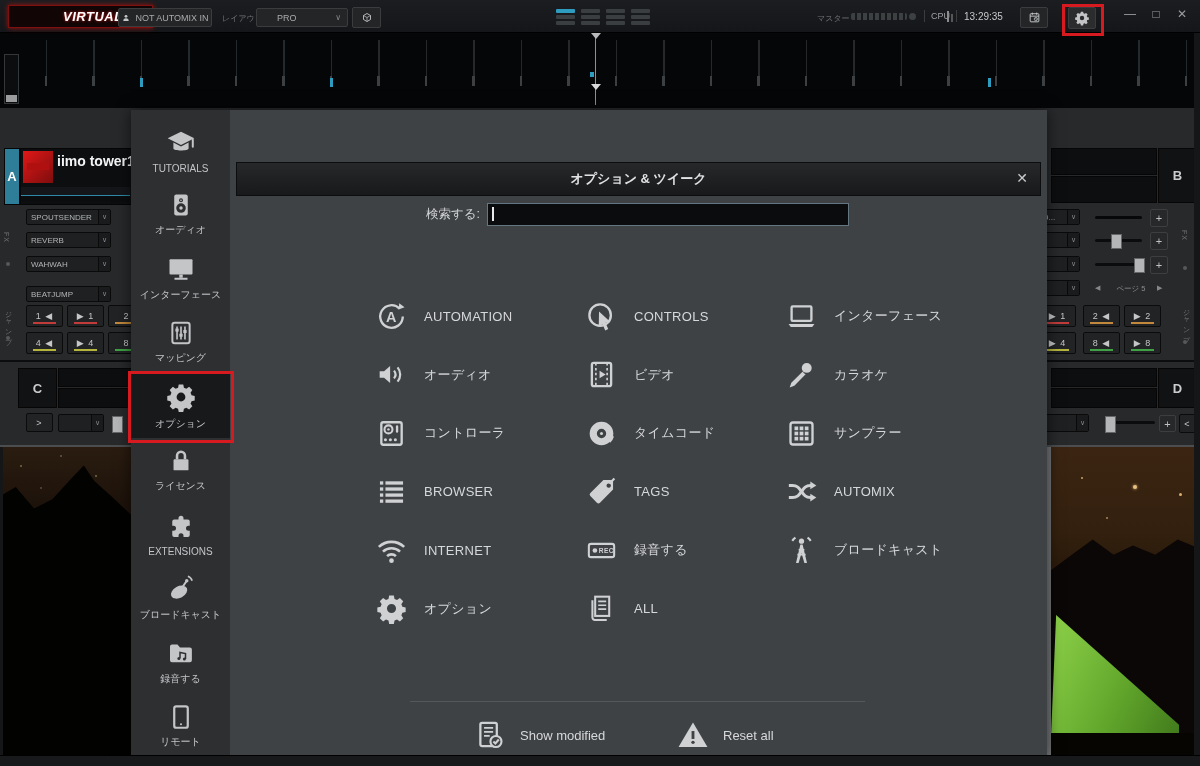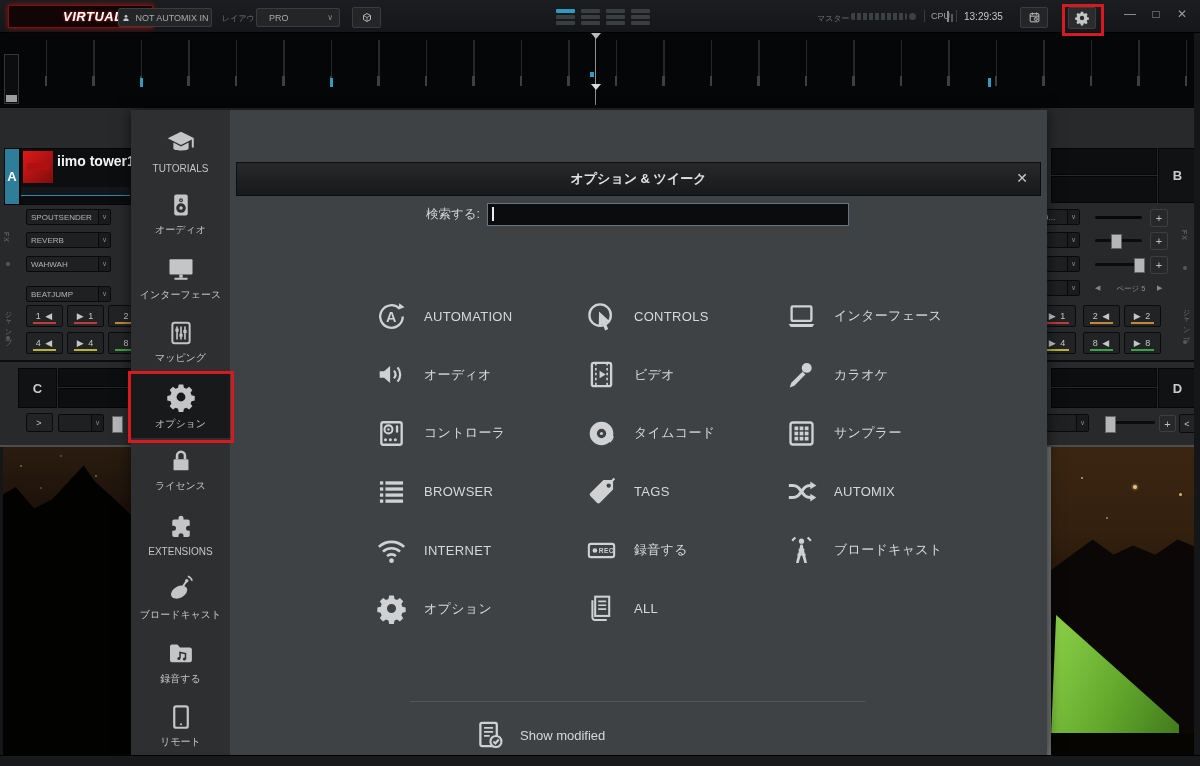--- a/index.html
+++ b/index.html
@@ -102,21 +102,21 @@
       <span class="dj">DJ</span>
     </div>
     <div class="tbbtn" style="left:118px;top:8px;width:92px;height:17px;gap:4px;">
       <svg class="ic" width="10" height="10" viewBox="0 0 24 24">
           <circle cx="12" cy="8" r="3.4"></circle>
           <path d="M5.5 19a6.5 6.5 0 0 1 13 0z"></path>
         </svg>
       <span>NOT AUTOMIX IN</span>
     </div>
     <span class="tblabel" style="left:222px;top:13px;">レイアウト</span>
-    <div class="tbbtn" style="left:256px;top:8px;width:70px;height:17px;justify-content:flex-start;padding-left:12px;">
+    <div class="tbbtn" style="left:256px;top:8px;width:70px;height:17px;justify-content:flex-start;padding-left:20px;">
       <span>PRO</span>
       <span style="position:absolute;right:6px;color:#85878a;font-size:8px;">∨</span>
     </div>
     <div class="tbbtn" style="left:352px;top:7px;width:27px;height:19px;">
       <svg class="ic" width="12" height="12" viewBox="0 0 24 24">
           <path class="st" stroke-width="1.8" d="M12 3 19 7v8l-7 4-7-4V7z"></path>
           <path class="st" stroke-width="1.4" d="M5 7l7 4 7-4M12 11v8"></path>
         </svg>
     </div>
 
@@ -648,20 +648,28 @@
 
       <div class="fbtn" style="left:243px;">
         <svg class="ic2" width="34" height="34" viewBox="0 0 24 24">
             <rect class="st" x="5.2" y="3.4" width="11.6" height="16.4" rx="1.2" stroke-width="1.6"></rect>
             <path class="st" stroke-width="1.3" d="M7.8 7h6.4M7.8 9.8h6.4M7.8 12.6h4"></path>
             <circle cx="16.2" cy="16.6" r="3.9" fill="#3f4245" stroke="#cfd1d3" stroke-width="1.5"></circle>
             <path class="st" stroke-width="1.5" d="M14.4 16.6l1.4 1.4 2.4-2.8"></path>
           </svg>
         <span>Show modified</span>
       </div>
+      <div class="fbtn" style="left:446px;">
+        <svg class="ic2" width="34" height="34" viewBox="0 0 24 24">
+            <path d="M12 3.2 22.2 20.4H1.8z"></path>
+            <rect x="11" y="9.2" width="2" height="5.6" fill="#3f4245"></rect>
+            <circle cx="12" cy="17.2" r="1.2" fill="#3f4245"></circle>
+          </svg>
+        <span>Reset all</span>
+      </div>
     </div>
   </div>
 
   <div class="annot" style="left:1062px;top:4px;width:36px;height:26px;"></div>
   <div class="annot" style="left:128px;top:371px;width:100px;height:66px;"></div>
 
   <div class="bottombar"></div>
 </div>
 
 </body></html>

